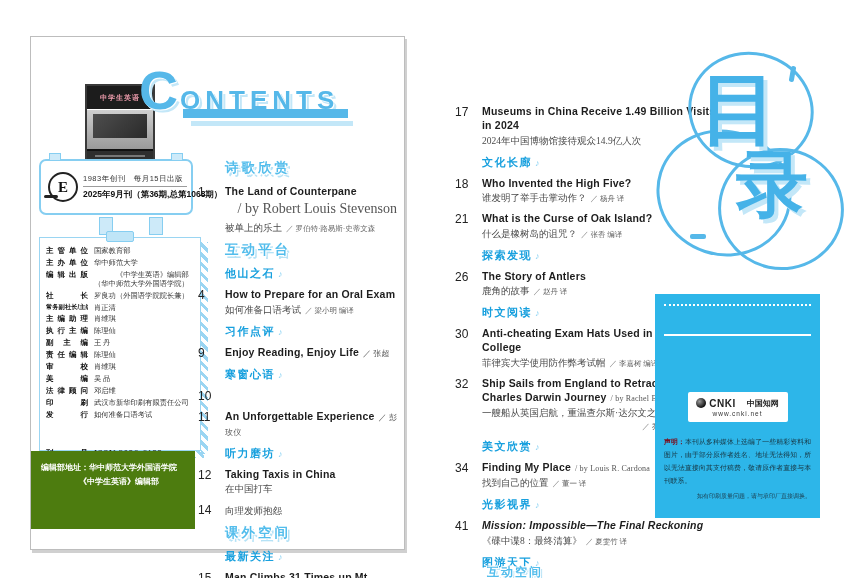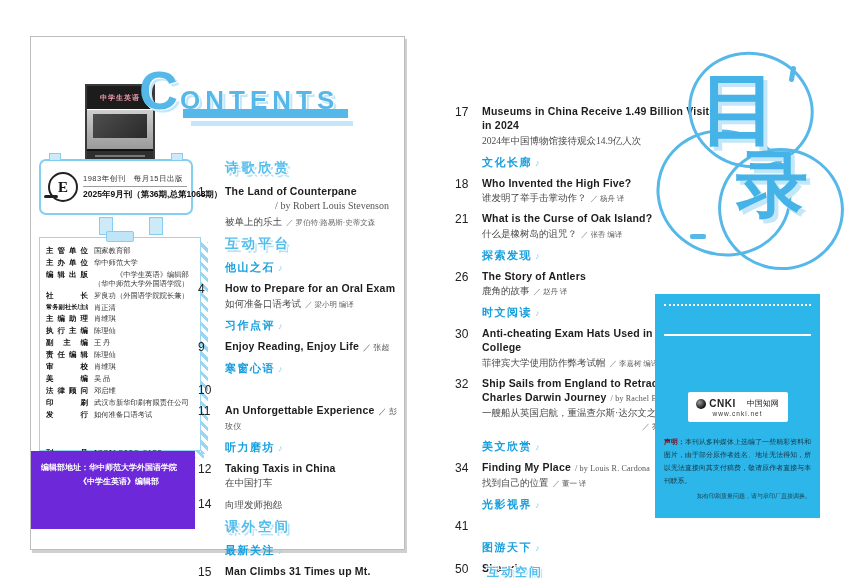--- a/index.html
+++ b/index.html
@@ -76,42 +76,42 @@
   .m-label{flex:0 0 42px;font-size:7.5px;font-weight:bold;color:#111;
     text-align:justify;text-align-last:justify;margin-right:6px;white-space:nowrap;overflow:hidden;}
   .m-label.small{font-size:6.3px;}
   .m-value{font-size:7.3px;color:#333;font-family:"Liberation Serif",serif;text-align:right;}
   .m-value .v2{display:block;}
   .issn-row{display:flex;margin-top:28px;}
   .issn-vals{font-size:9.5px;color:#222;font-family:"Liberation Serif",serif;line-height:1.3;letter-spacing:.3px;}
   
   .addr{
     position:absolute;left:0px;top:414px;width:164px;height:78px;
-    background:#6d28d9;color:#fff;box-sizing:border-box;padding:10px 8px 0 10px;
+    background:#4d7c0f;color:#fff;box-sizing:border-box;padding:10px 8px 0 10px;
   }
   .addr div{font-size:8px;font-weight:bold;line-height:1.7;}
   .addr .a2{padding-left:38px;}
   
   .toc{position:absolute;}
   .toc-left{left:198px;top:152px;width:205px;}
   .toc-right{left:455px;top:104px;width:270px;}
   .bubble{
     font-size:13.5px;font-weight:800;letter-spacing:3px;color:#53bdec;
     text-shadow:-1px -1px 0 #fff,1px -1px 0 #fff,-1px 1px 0 #fff,1px 1px 0 #fff,2.5px 2.5px 0 #b5e2f6;
     margin:7px 0 7px 27px;
   }
   .sub{font-size:11px;font-weight:800;letter-spacing:1.5px;color:#18a0de;margin:7px 0 6px 27px;}
   .sicon{font-size:9px;color:#8fd4f3;margin-left:3px;font-weight:normal;}
   .titem{display:flex;margin-bottom:6px;}
   .num{flex:0 0 27px;font-size:12px;font-weight:normal;color:#222;padding-top:1px;}
   .ibody{flex:1;min-width:0;}
   .t-en{font-size:10.5px;font-weight:bold;color:#1d1d1d;letter-spacing:.2px;line-height:1.35;}
   .t-en.italic{font-style:italic;}
   .t-auth{font-size:8px;font-weight:normal;color:#555;font-family:"Liberation Serif",serif;margin-left:4px;}
-  .byline{font-size:10px;color:#555;text-align:right;padding-right:14px;font-family:"Liberation Serif",serif;line-height:1.5;}
+  .byline{font-size:14px;color:#555;text-align:right;padding-right:6px;font-family:"Liberation Serif",serif;line-height:1.5;}
   .byline:empty{display:none;}
   .t-cn{font-size:9.5px;color:#4a4a4a;font-family:"Liberation Serif",serif;margin-top:2.5px;line-height:1.35;}
   .t-cn:empty{display:none;}
   .t-cnby{font-size:7.5px;color:#666;margin-left:4px;}
   .cnby-line{font-size:7.5px;color:#666;text-align:right;padding-right:34px;font-family:"Liberation Serif",serif;margin-top:2px;}
   
   .mulu{position:absolute;left:648px;top:52px;width:195px;height:225px;}
   .mulu .arc{position:absolute;border:3px solid #56b8e9;border-radius:50%;background:transparent;}
   .arc1{width:120px;height:110px;left:40px;top:0px;border-color:#56b8e9 transparent transparent transparent;transform:rotate(14deg);}
   .arc2{width:130px;height:120px;left:8px;top:78px;border-color:transparent transparent #56b8e9 #56b8e9;transform:rotate(18deg);}
@@ -127,24 +127,24 @@
   .bluebox{
     position:absolute;left:655px;top:294px;width:165px;height:224px;
     background:#2db6e9;box-sizing:border-box;padding:8px 9px;
   }
   .dotline{border-top:2px dotted #ffffff;margin:2px 0 0 0;}
   .solidline{border-top:2px solid #ffffff;margin:28px 0 0 0;}
   .cnki{
     margin:56px auto 0 auto;width:100px;height:30px;background:#fff;border-radius:2px;
     display:flex;flex-direction:column;align-items:center;justify-content:center;
   }
-  .cnki-row{display:flex;align-items:flex-end;gap:3px;}
+  .cnki-row{display:flex;align-items:flex-start;gap:3px;}
   .cnki-bullet{width:10px;height:10px;border-radius:50%;background:radial-gradient(circle at 35% 35%,#9a9a9a,#111 70%);}
   .cnki-name{font-size:10px;font-weight:800;color:#222;letter-spacing:.5px;}
-  .cnki-cn{font-size:8px;color:#222;font-family:"Liberation Serif",serif;font-weight:normal;margin-left:8px;}
+  .cnki-cn{font-size:8px;color:#222;font-family:"Liberation Serif",serif;font-weight:bold;margin-left:8px;}
   .cnki-url{font-size:6.5px;color:#333;letter-spacing:1px;margin-top:1px;}
   .decl{margin-top:14px;font-size:6.8px;line-height:1.9;color:#17333f;text-align:justify;}
   .decl b{color:#7a1020;}
   .decl-foot{margin-top:4px;font-size:6px;color:#1d4355;text-align:right;}
   
   .bottom-bubble{
     position:absolute;left:487px;top:564px;
     font-size:12px;font-weight:800;letter-spacing:2px;color:#53bdec;
     text-shadow:-1px -1px 0 #fff,1px -1px 0 #fff,-1px 1px 0 #fff,1px 1px 0 #fff,2px 2px 0 #b5e2f6;
   }
@@ -399,20 +399,24 @@
     <div class="ibody">
       <div class="t-en"><span>Finding My Place</span><span class="t-auth">/ by Louis R. Cardona</span></div>
       <div class="t-cn"><span>找到自己的位置</span><span class="t-cnby">／ 董一 译</span></div>
     </div>
   </div>
 
   <div class="sub"><span>光影视界</span><span class="sicon">♪</span></div>
 
   <div class="titem">
     <span class="num">41</span>
+    <div class="ibody">
+      <div class="t-en italic">Mission: Impossible—The Final Reckoning</div>
+      <div class="t-cn"><span>《碟中谍8：最终清算》</span><span class="t-cnby">／ 夏雯竹 译</span></div>
+    </div>
   </div>
 
   <div class="sub"><span>图游天下</span><span class="sicon">♪</span></div>
 
   <div class="titem">
     <span class="num">50</span>
     <div class="ibody">
       <div class="t-en">Shanxi</div>
 
     </div>

